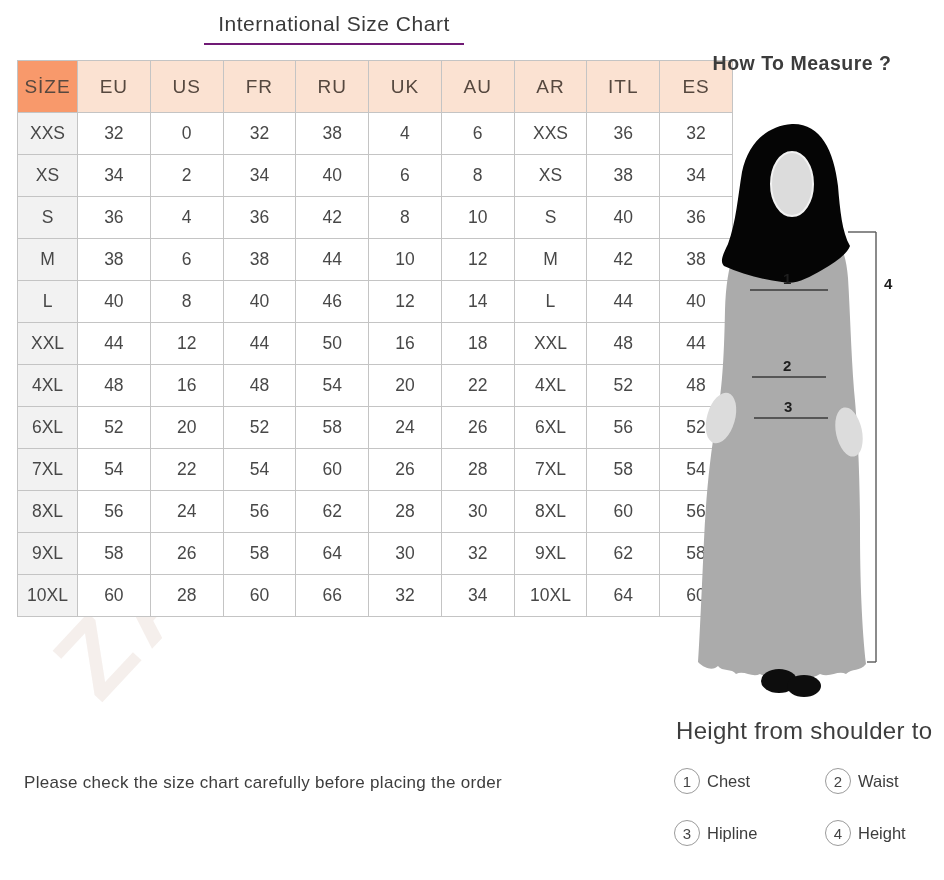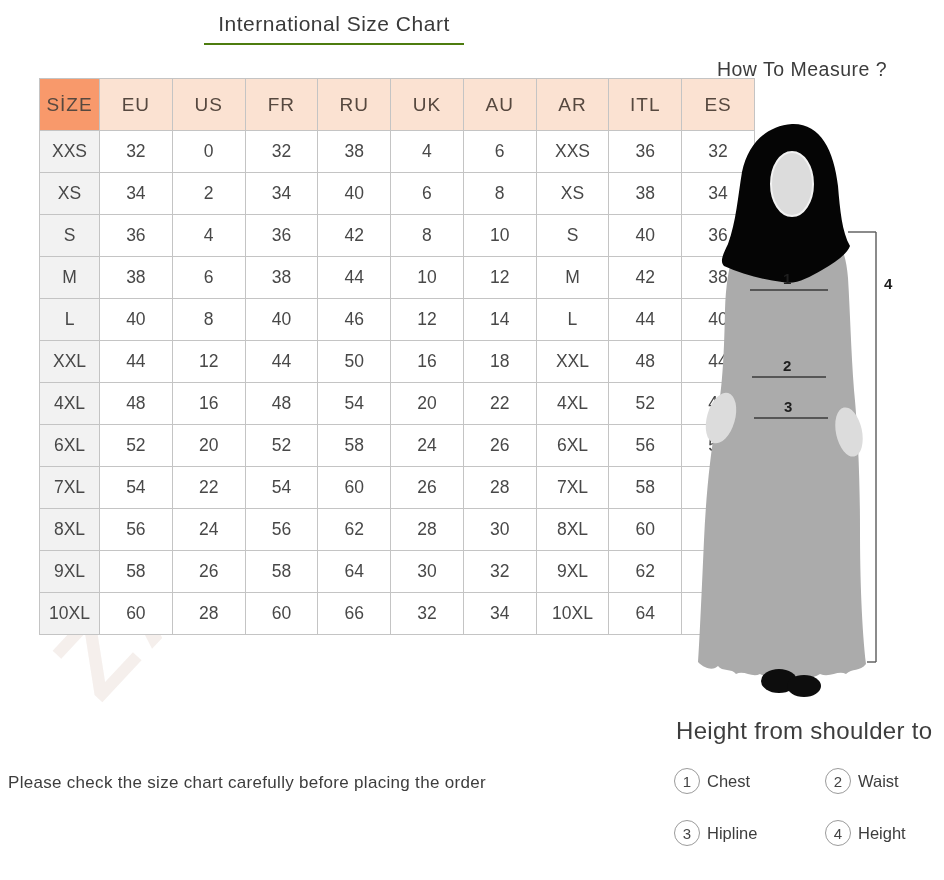--- a/index.html
+++ b/index.html
@@ -18,32 +18,31 @@
   .chart-title {
     position: absolute;
     top: 12px; left: 25px; width: 618px;
     text-align: center;
   }
   .chart-title span {
     display: inline-block;
     font-size: 21px;
     letter-spacing: 0.5px;
     color: #3a3a3a;
-    border-bottom: 2px solid #4d7c0f;
+    border-bottom: 2px solid #701a75;
     padding: 0 14px 7px 14px;
   }
 
   
   table.size-table {
     position: absolute;
-    top: 60px; left: 39px;
+    top: 60px; left: 17px;
     width: 716px;
     border-collapse: collapse;
     table-layout: fixed;
-    margin-top: 18px;
   }
   table.size-table th, table.size-table td {
     border: 1px solid var(--border);
     text-align: center;
     vertical-align: middle;
   }
   table.size-table th {
     height: 52px;
     background: var(--header_bg);
     color: var(--header_text);
@@ -80,34 +79,35 @@
     font-size: 104px;
     font-weight: 700;
     letter-spacing: 10px;
     white-space: nowrap;
     color: rgba(206, 176, 160, 0.20);
   }
 
   
   .note {
     position: absolute;
-    top: 773px; left: 8px;
+    top: 773px; left: 24px;
     font-size: 17px;
     color: #3d3d3d;
     letter-spacing: 0.3px;
   }
 
   
   .measure-title {
     position: absolute;
-    top: 58px; left: 660px; width: 284px;
+    top: 52px; left: 660px; width: 284px;
     text-align: center;
     font-size: 19.5px;
     color: #3c3c3c;
     letter-spacing: 0.5px;
+    font-weight: bold;
   }
   .figure-svg {
     position: absolute;
     top: 110px; left: 680px;
     width: 264px; height: 650px;
   }
   .measure-subtitle {
     position: absolute;
     top: 717px; left: 676px;
     font-size: 24px;

